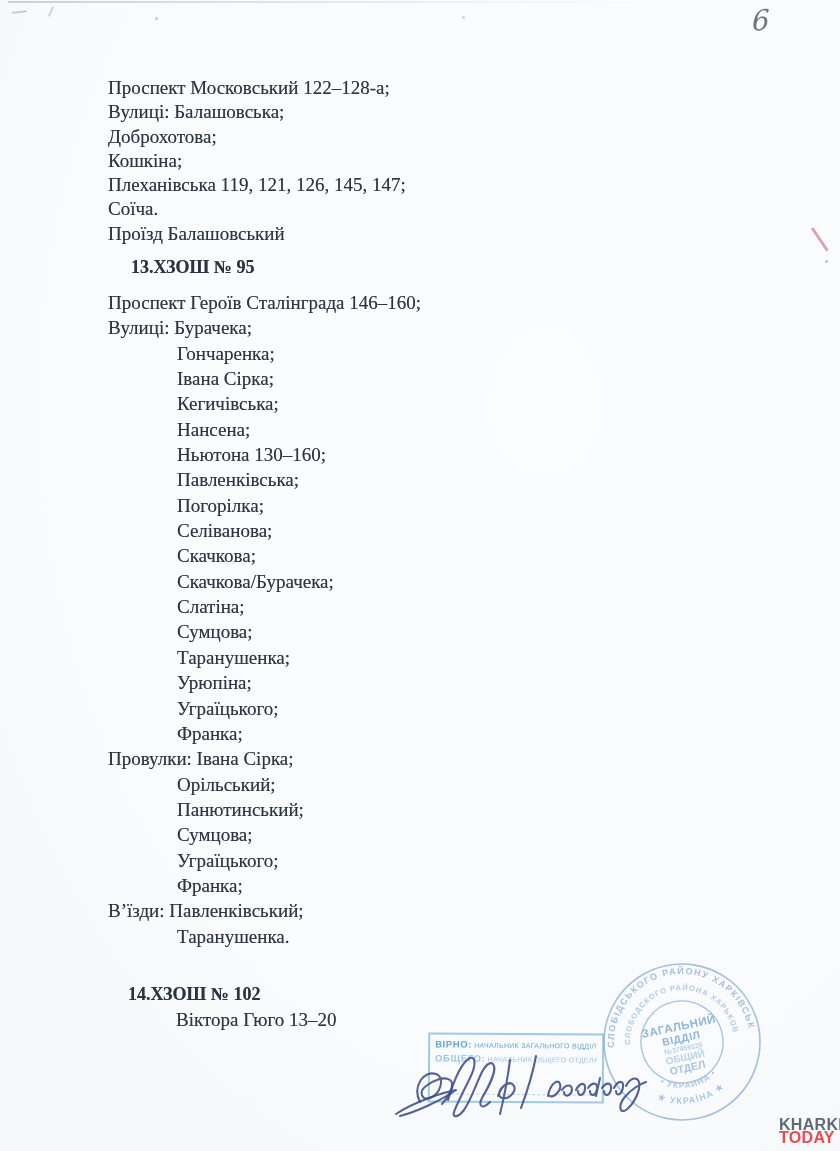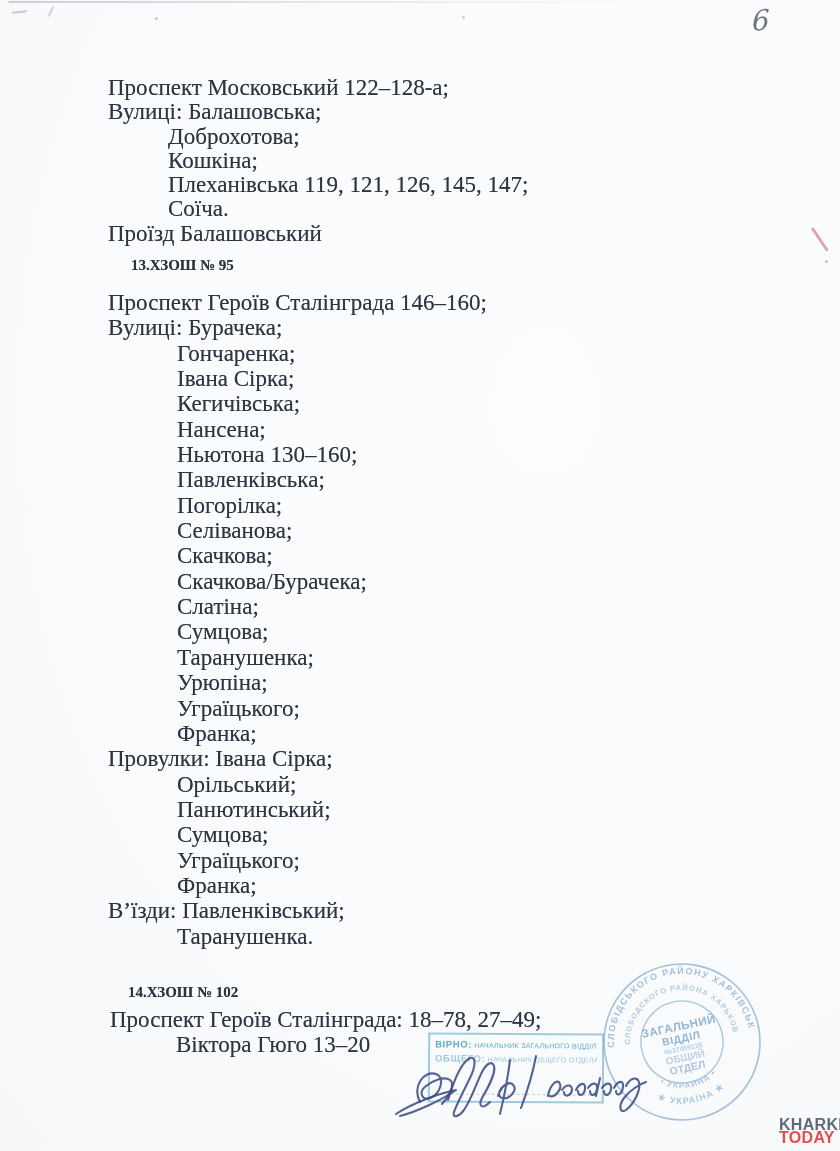--- a/index.html
+++ b/index.html
@@ -5,30 +5,30 @@
   html,body{margin:0;padding:0;background:#e8e8e8;}
   .page{
     position:relative;width:840px;height:1151px;overflow:hidden;
     background:radial-gradient(ellipse at 65% 35%, #fcfdfe 0%, #f9fafc 70%, #f6f8fa 100%);
     font-family:"Liberation Serif", serif;
   }
   .scan-edge-top{position:absolute;left:8px;top:1px;width:640px;height:2px;
     background:linear-gradient(90deg, rgba(150,158,168,.45), rgba(150,158,168,.12) 70%, transparent);
     border-radius:2px;}
   
-  .doc-block{position:absolute;font-size:23px;color:#2d3542;white-space:pre;
+  .doc-block{position:absolute;font-size:19px;color:#2d3542;white-space:pre;
     text-shadow:0 0 .5px rgba(45,53,66,.55);}
-  .doc-heading{position:absolute;font-size:15px;font-weight:bold;color:#2b3340;
+  .doc-heading{position:absolute;font-size:18px;font-weight:bold;color:#2b3340;
     text-shadow:0 0 .5px rgba(43,51,64,.6);white-space:pre;}
   [data-name="section-12-streets"]{top:76px;left:108px;line-height:24.3px;}
   [data-name="heading-school-95"]{top:257px;left:131px;}
   [data-name="section-95-streets"]{top:290px;left:108px;line-height:25.35px;}
   [data-name="heading-school-102"]{top:984px;left:128px;}
   [data-name="section-102-streets"]{top:1008px;left:110px;line-height:24.6px;}
-  [data-name="section-12-streets"] .i1{margin-left:60px;}
+  [data-name="section-12-streets"] .i1{}
   [data-name="section-95-streets"] .i1{margin-left:69px;}
   [data-name="section-102-streets"] .i1{margin-left:66px;}
   
   .page-number{position:absolute;left:752px;top:4px;font-family:"DejaVu Serif",serif;
     font-style:italic;font-size:28px;color:#70757c;transform:rotate(-6deg) skewX(-6deg);}
   
   .pen-mark{position:absolute;background:#8d939c;border-radius:2px;}
   .mark-1{left:12px;top:11px;width:15px;height:2px;opacity:.45;transform:rotate(-6deg);}
   .mark-2{left:50px;top:6px;width:2px;height:11px;opacity:.38;transform:rotate(24deg);}
   .mark-3{left:155px;top:17px;width:3px;height:3px;border-radius:50%;opacity:.5;}
@@ -74,21 +74,21 @@
   <div class="pen-mark mark-3" data-name="pen-mark"></div>
   <div class="pen-mark mark-4" data-name="pen-mark"></div>
   <div class="red-slash" data-name="red-pen-mark"></div>
   <div class="red-dot" data-name="red-pen-dot"></div>
 
   <div id="doc-root" data-name="document-body">
       <div data-name="section-12-streets" class="doc-block"><div class="doc-line" data-name="street-line">Проспект Московський 122–128-а;</div><div class="doc-line" data-name="street-line">Вулиці: Балашовська;</div><div class="doc-line i1" data-name="street-line">Доброхотова;</div><div class="doc-line i1" data-name="street-line">Кошкіна;</div><div class="doc-line i1" data-name="street-line">Плеханівська 119, 121, 126, 145, 147;</div><div class="doc-line i1" data-name="street-line">Соїча.</div><div class="doc-line" data-name="street-line">Проїзд Балашовський</div></div>
       <div data-name="heading-school-95" class="doc-heading">13.ХЗОШ № 95</div>
       <div data-name="section-95-streets" class="doc-block"><div class="doc-line" data-name="street-line">Проспект Героїв Сталінграда 146–160;</div><div class="doc-line" data-name="street-line">Вулиці: Бурачека;</div><div class="doc-line i1" data-name="street-line">Гончаренка;</div><div class="doc-line i1" data-name="street-line">Івана Сірка;</div><div class="doc-line i1" data-name="street-line">Кегичівська;</div><div class="doc-line i1" data-name="street-line">Нансена;</div><div class="doc-line i1" data-name="street-line">Ньютона 130–160;</div><div class="doc-line i1" data-name="street-line">Павленківська;</div><div class="doc-line i1" data-name="street-line">Погорілка;</div><div class="doc-line i1" data-name="street-line">Селіванова;</div><div class="doc-line i1" data-name="street-line">Скачкова;</div><div class="doc-line i1" data-name="street-line">Скачкова/Бурачека;</div><div class="doc-line i1" data-name="street-line">Слатіна;</div><div class="doc-line i1" data-name="street-line">Сумцова;</div><div class="doc-line i1" data-name="street-line">Таранушенка;</div><div class="doc-line i1" data-name="street-line">Урюпіна;</div><div class="doc-line i1" data-name="street-line">Уграїцького;</div><div class="doc-line i1" data-name="street-line">Франка;</div><div class="doc-line" data-name="street-line">Провулки: Івана Сірка;</div><div class="doc-line i1" data-name="street-line">Орільський;</div><div class="doc-line i1" data-name="street-line">Панютинський;</div><div class="doc-line i1" data-name="street-line">Сумцова;</div><div class="doc-line i1" data-name="street-line">Уграїцького;</div><div class="doc-line i1" data-name="street-line">Франка;</div><div class="doc-line" data-name="street-line">В’їзди: Павленківський;</div><div class="doc-line i1" data-name="street-line">Таранушенка.</div></div>
       <div data-name="heading-school-102" class="doc-heading">14.ХЗОШ № 102</div>
-      <div data-name="section-102-streets" class="doc-block"><div class="doc-line" data-name="street-line">Проспект Героїв Сталінграда: 18–78, 27–49;</div><div class="doc-line i1" data-name="street-line">Віктора Гюго 13–20</div></div>
+      <div data-name="section-102-streets" class="doc-block"><div class="doc-line i1" data-name="street-line">Віктора Гюго 13–20</div></div>
     </div>
 
   <svg class="round-stamp" data-name="round-seal-stamp" viewBox="0 0 170 170" xmlns="http://www.w3.org/2000/svg">
     <g transform="rotate(-12 85 85)">
       <circle cx="85" cy="85" r="78" fill="none" stroke="#7aa6ce" stroke-width="1.6" opacity=".85"></circle>
       <circle cx="85" cy="85" r="41" fill="none" stroke="#7aa6ce" stroke-width="1.4" opacity=".8"></circle>
       <defs>
         <path id="ringO" d="M17,85 A68,68 0 1 1 153,85"></path>
         <path id="ringI" d="M33,85 A52,52 0 1 1 137,85"></path>
         <path id="arcB2" d="M23,95 A63,63 0 0 0 147,95"></path>

